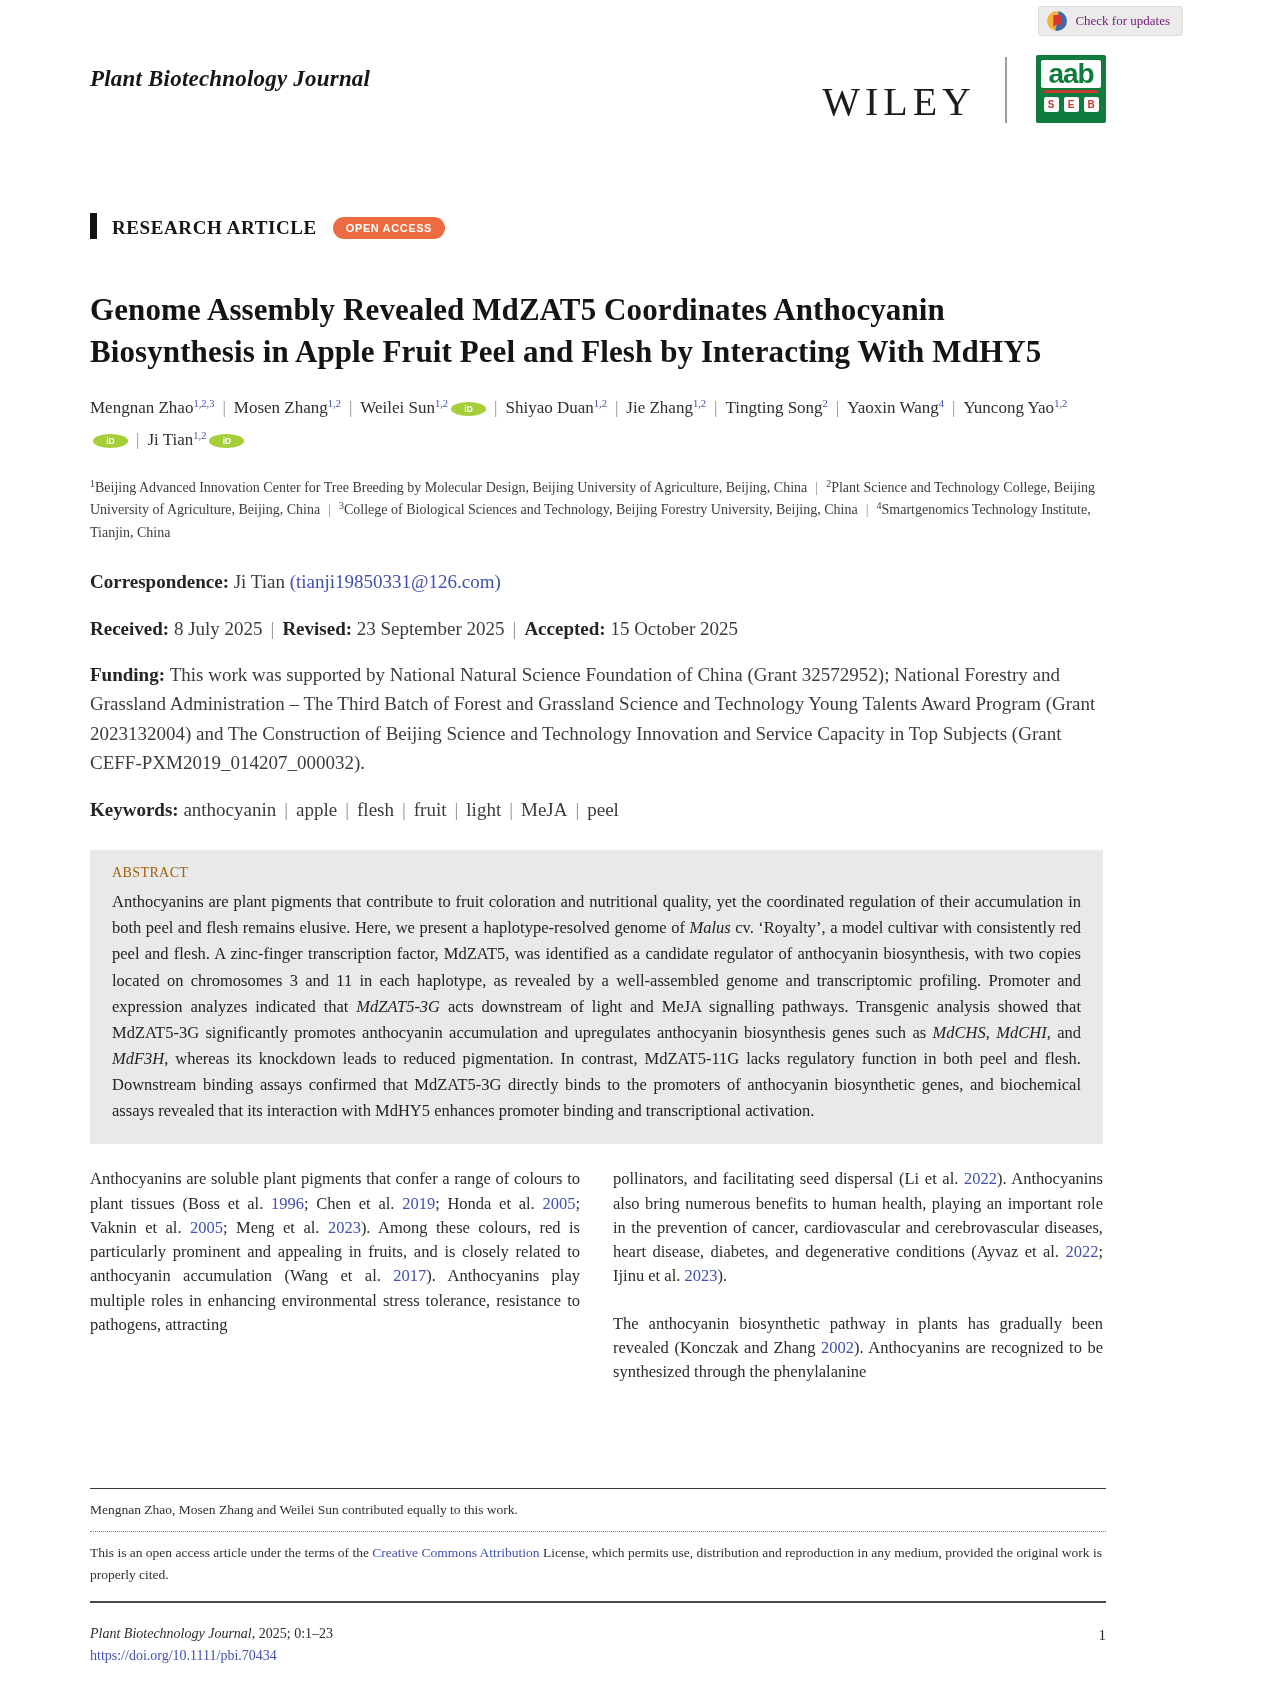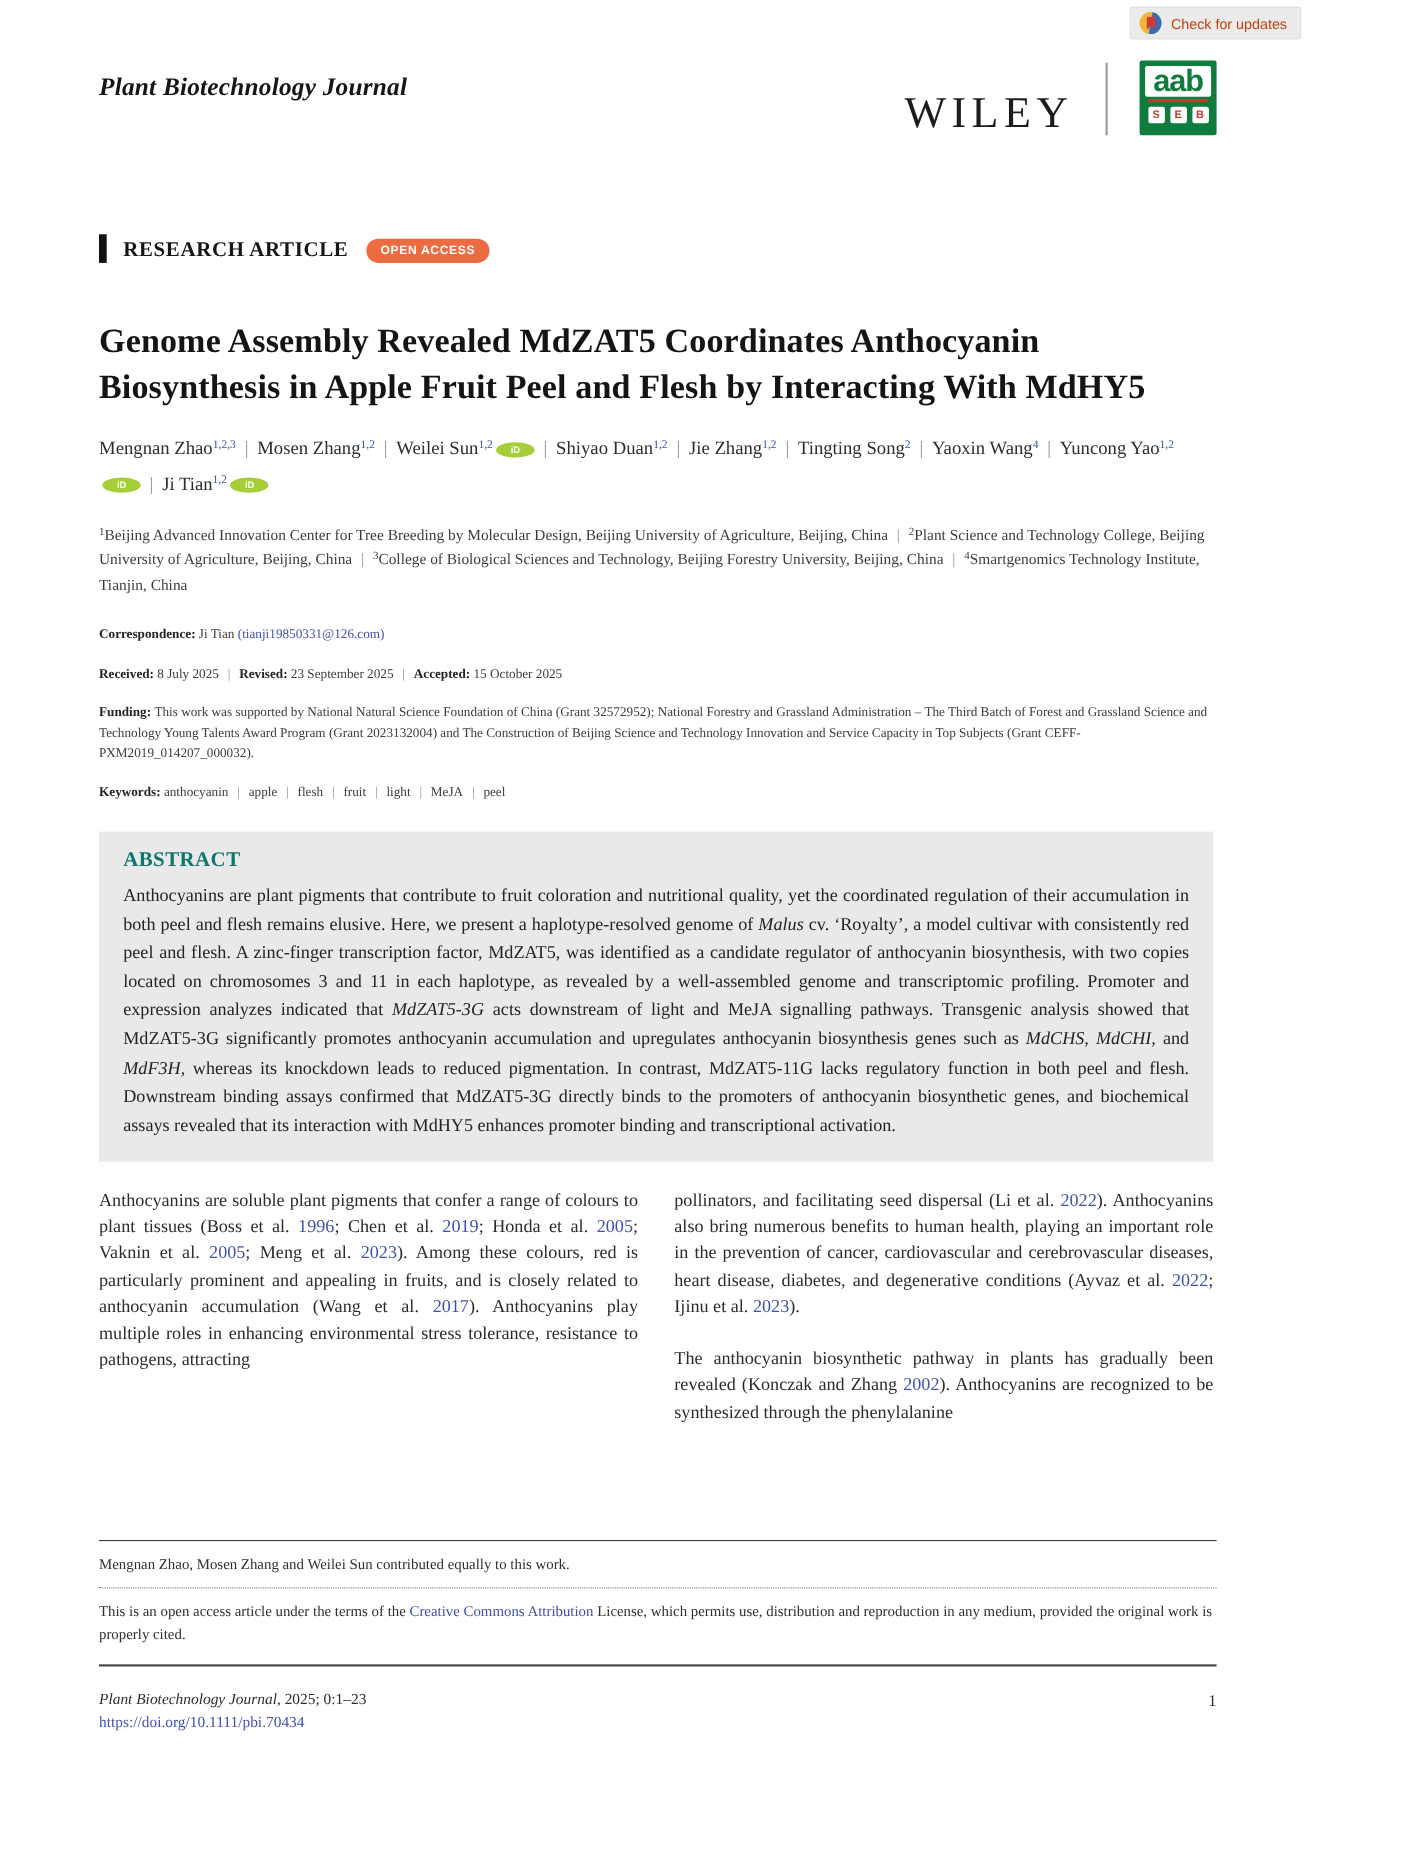--- a/index.html
+++ b/index.html
@@ -3,21 +3,21 @@
 <meta charset="utf-8">
 <style>
   html,body{margin:0;padding:0;background:#ffffff;}
   body{width:1280px;height:1682px;position:relative;font-family:"Liberation Serif",serif;color:#1e1e1e;overflow:hidden;}
   .content{width:1016px;margin:0 auto 0 90px;position:relative;}
 
   
   .check-badge{position:absolute;top:6px;right:97px;background:#ebebeb;border:1px solid #dedede;border-radius:3px;height:28px;display:flex;align-items:center;padding:0 12px 0 8px;cursor:pointer;font-family:"Liberation Sans",sans-serif;}
   .cross-circle{width:20px;height:20px;border-radius:50%;background:linear-gradient(100deg,#f3b43c 47%,#3a6ab1 53%);display:flex;align-items:center;justify-content:center;margin-right:8px;}
   .cross-bookmark{width:8px;height:12px;background:#d6382e;clip-path:polygon(0 0,100% 0,100% 100%,50% 70%,0 100%);}
-  .check-badge span.lbl{font-size:13px;color:#c2410c;}
+  .check-badge span.lbl{font-size:13px;color:#701a75;font-family:Liberation Serif, serif;}
 
   
   .masthead{display:flex;justify-content:space-between;align-items:flex-start;padding-top:52px;}
   .journal-name{font-size:23px;font-weight:bold;font-style:italic;color:#161616;margin-top:14px;letter-spacing:.2px;}
   .mast-right{display:flex;align-items:center;gap:29px;}
   .wiley{font-size:40px;letter-spacing:5px;color:#1c1c1c;font-family:"Liberation Serif",serif;font-weight:500;margin-top:26px;}
   .mast-divider{width:2px;height:66px;background:#9b9b9b;margin-top:2px;}
   .seb-logo{width:70px;height:68px;background:#0d7c3d;border-radius:2px;display:flex;flex-direction:column;align-items:center;padding:5px 4px;box-sizing:border-box;}
   .seb-top{background:#ffffff;border-radius:2px;width:60px;height:28px;display:flex;align-items:center;justify-content:center;font-weight:bold;font-size:28px;color:#0d7c3d;letter-spacing:-1px;line-height:1;font-family:"Liberation Sans",sans-serif;}
   .seb-redline{width:54px;height:3px;background:#c43b2e;margin:2px 0 4px 0;}
@@ -27,36 +27,36 @@
   
   .type-row{display:flex;align-items:flex-end;margin-top:88px;}
   .type-bar{width:7px;height:26px;background:#111;margin-right:15px;}
   .type-label{font-size:19px;font-weight:bold;letter-spacing:.6px;color:#161616;}
   .access-pill{background:#ed6b40;color:#fff;font-size:11px;font-weight:bold;letter-spacing:.6px;border-radius:12px;padding:5px 13px;margin-left:16px;font-family:"Liberation Sans",sans-serif;cursor:pointer;}
 
   
   .article-title{font-size:31px;font-weight:bold;line-height:1.34;color:#141414;margin-top:50px;max-width:1010px;letter-spacing:.1px;}
   .authors{margin-top:20px;font-size:17px;line-height:1.85;color:#2e2e2e;max-width:1010px;}
   .affiliations{margin-top:22px;font-size:14px;line-height:1.6;color:#3c3c3c;max-width:1013px;}
-  .meta-line{margin-top:17px;font-size:12px;line-height:1.55;color:#3c3c3c;max-width:1013px;}
+  .meta-line{margin-top:17px;font-size:19px;line-height:1.55;color:#3c3c3c;max-width:1013px;}
   .meta-line.first{margin-top:23px;}
 
   
   .seg.b{font-weight:bold;color:#242424;}
   .seg.em{font-style:italic;}
   .seg.sup{font-size:10.5px;color:#4150ae;position:relative;top:-6px;letter-spacing:0;}
   .seg.asup{font-size:10px;color:#3c3c3c;position:relative;top:-5px;}
   .seg.link{color:#4150ae;cursor:pointer;}
   .seg.sep{color:#909090;padding:0 8px;}
   .seg.hsep{color:#555;padding:0 13px;}
   .seg.orcid{display:inline-block;width:35px;height:14px;border-radius:50%;background:#a6ce39;color:#fff;font-size:8.5px;font-weight:bold;text-align:center;line-height:14px;font-family:"Liberation Sans",sans-serif;position:relative;top:-1px;margin-left:3px;cursor:pointer;}
 
   
   .abstract-box{background:#e9e9e9;margin-top:26px;padding:15px 22px 20px 22px;width:1013px;box-sizing:border-box;}
-  .abstract-heading{font-size:19px;font-weight:bold;color:#0f766e;letter-spacing:.4px;}
+  .abstract-heading{font-size:14px;font-weight:normal;color:#a16207;letter-spacing:.4px;}
   .abstract-body{margin-top:8px;font-size:16.5px;line-height:1.585;text-align:justify;color:#232323;}
 
   
   .section-heading{margin-top:36px;font-size:19px;font-weight:bold;color:#181818;}
   .columns{display:flex;gap:33px;margin-top:23px;}
   .col{width:490px;font-size:16.5px;line-height:1.47;text-align:justify;color:#2b2b2b;}
   .col p{margin:0;}
   .col p + p{margin-top:23px;}
 
   

